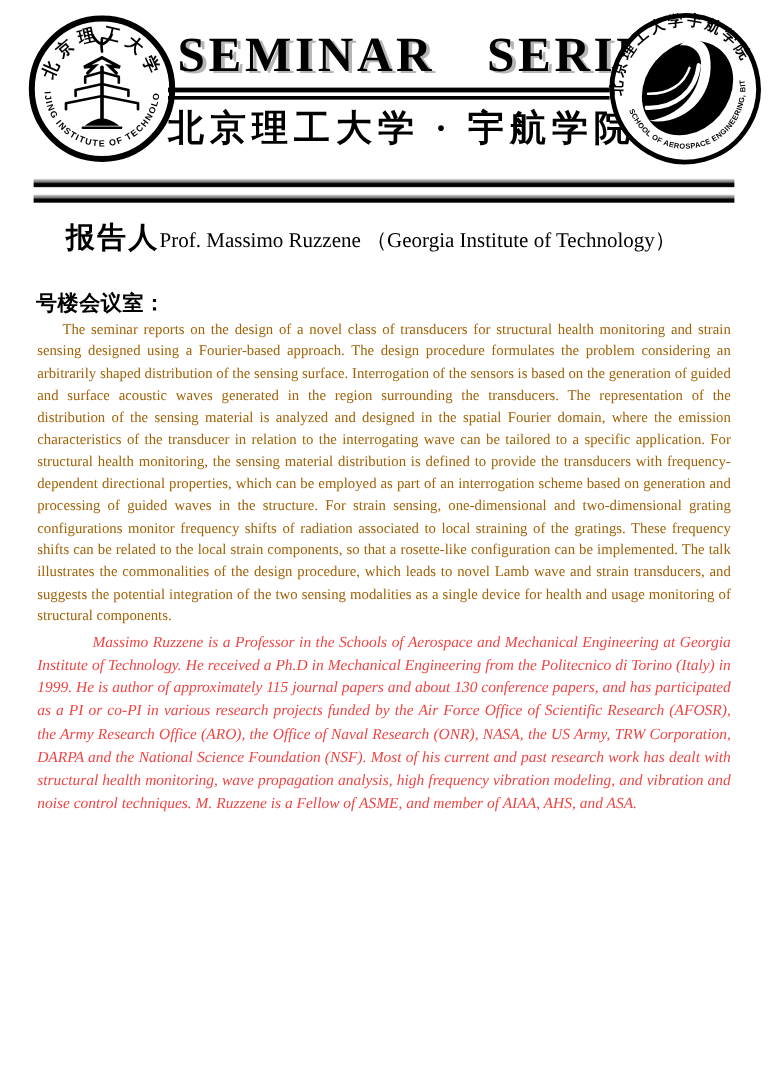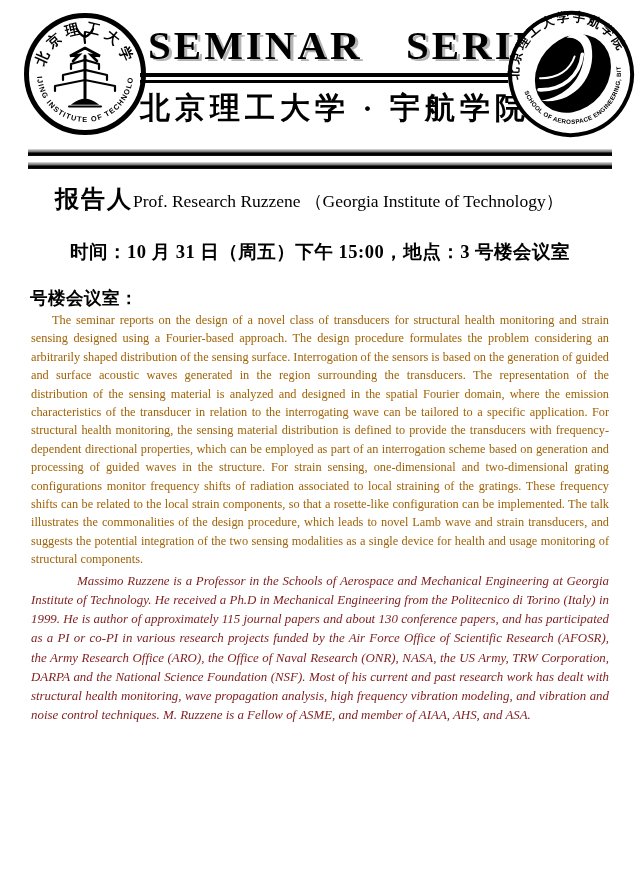--- a/index.html
+++ b/index.html
@@ -87,21 +87,21 @@
   .abstract-body {
     margin: 3px 31px 0 31px;
     font-family: "Liberation Serif", serif;
     font-size: 12.3px; line-height: 18.4px; color: #a16207;
     text-align: justify; text-indent: 21px;
   }
   .bio-heading { margin-top: 20px; }
   .bio-body {
     margin: 3px 31px 0 31px;
     font-family: "Liberation Serif", serif; font-style: italic;
-    font-size: 12.9px; line-height: 19.2px; color: #7f1d1d;
+    font-size: 12.9px; line-height: 19.2px; color: #ef4444;
     text-align: justify; text-indent: 46px;
   }
 
   svg text { fill: #000; }
 </style>
 </head>
 <body>
 
 <div class="page">
 
@@ -158,23 +158,22 @@
     </svg>
   </div>
 
 
   <div class="divider"></div>
 
 
   <div class="divider divider-2"></div>
 
   <div class="speaker">
-    <span class="speaker-label">报告人</span><span class="speaker-text">Prof. Research Ruzzene （Georgia Institute of Technology）</span>
+    <span class="speaker-label">报告人</span><span class="speaker-text">Prof. Massimo Ruzzene （Georgia Institute of Technology）</span>
   </div>
 
-  <div class="time-row">时间：10 月 31 日（周五）下午 15:00，地点：3 号楼会议室</div>
 
   <div class="section-heading">号楼会议室：</div>
   <div class="abstract-body">The seminar reports on the design of a novel class of transducers for structural health monitoring and strain sensing designed using a Fourier-based approach. The design procedure formulates the problem considering an arbitrarily shaped distribution of the sensing surface. Interrogation of the sensors is based on the generation of guided and surface acoustic waves generated in the region surrounding the transducers. The representation of the distribution of the sensing material is analyzed and designed in the spatial Fourier domain, where the emission characteristics of the transducer in relation to the interrogating wave can be tailored to a specific application. For structural health monitoring, the sensing material distribution is defined to provide the transducers with frequency-dependent directional properties, which can be employed as part of an interrogation scheme based on generation and processing of guided waves in the structure. For strain sensing, one-dimensional and two-dimensional grating configurations monitor frequency shifts of radiation associated to local straining of the gratings. These frequency shifts can be related to the local strain components, so that a rosette-like configuration can be implemented. The talk illustrates the commonalities of the design procedure, which leads to novel Lamb wave and strain transducers, and suggests the potential integration of the two sensing modalities as a single device for health and usage monitoring of structural components.</div>
 
   <div class="bio-body">Massimo Ruzzene is a Professor in the Schools of Aerospace and Mechanical Engineering at Georgia Institute of Technology. He received a Ph.D in Mechanical Engineering from the Politecnico di Torino (Italy) in 1999. He is author of approximately 115 journal papers and about 130 conference papers, and has participated as a PI or co-PI in various research projects funded by the Air Force Office of Scientific Research (AFOSR), the Army Research Office (ARO), the Office of Naval Research (ONR), NASA, the US Army, TRW Corporation, DARPA and the National Science Foundation (NSF). Most of his current and past research work has dealt with structural health monitoring, wave propagation analysis, high frequency vibration modeling, and vibration and noise control techniques. M. Ruzzene is a Fellow of ASME, and member of AIAA, AHS, and ASA.</div>
 
 </div>
 
 </body></html>

